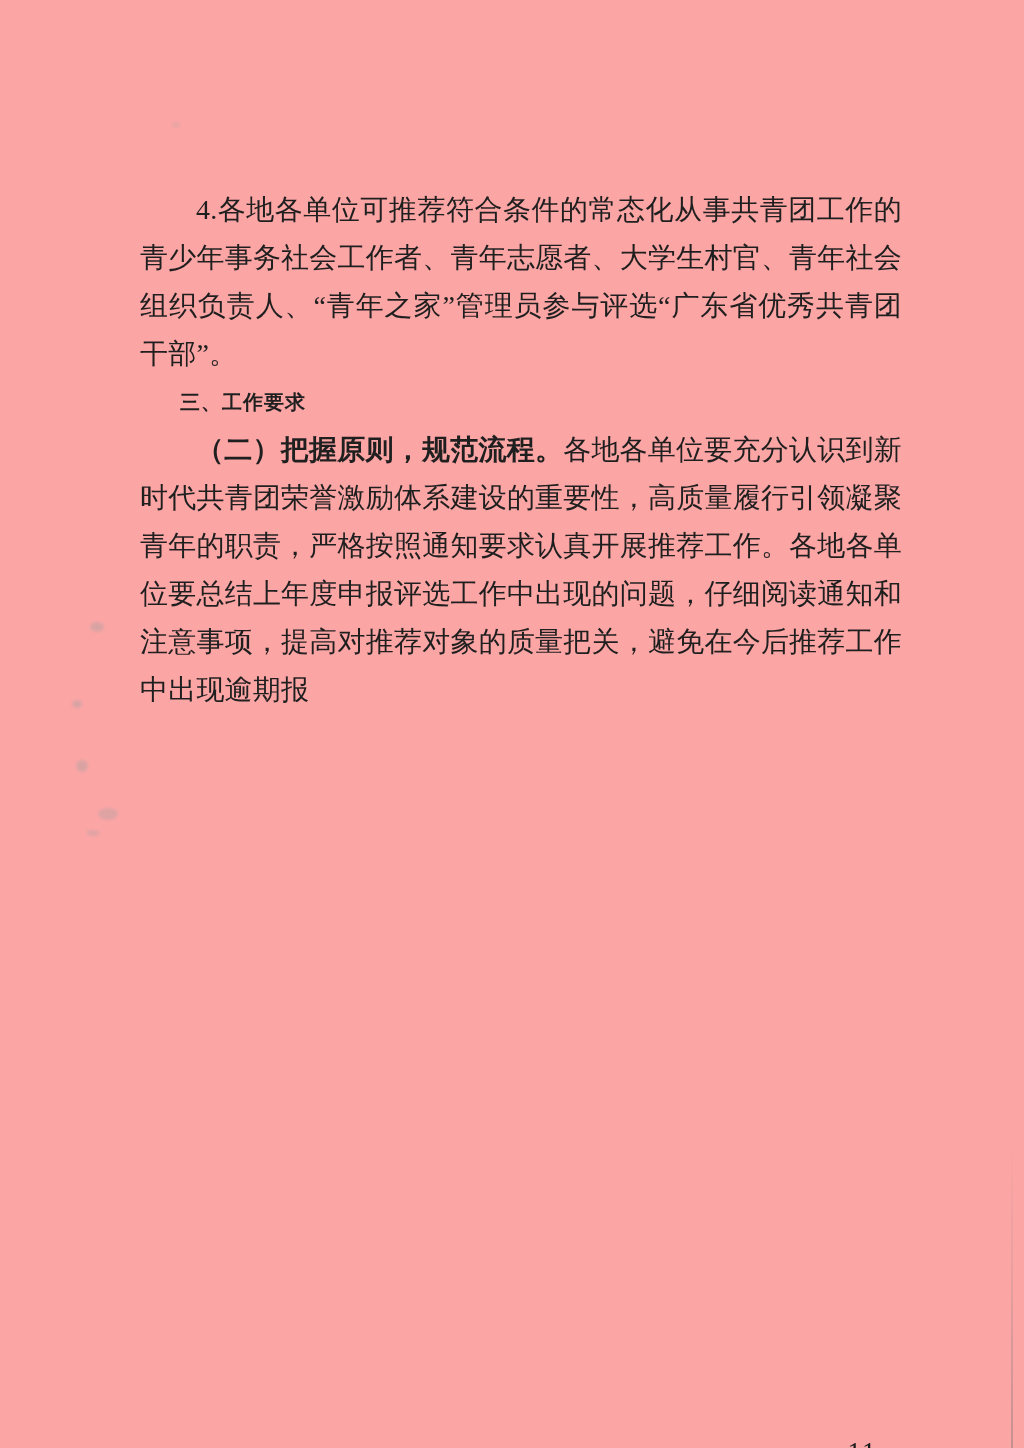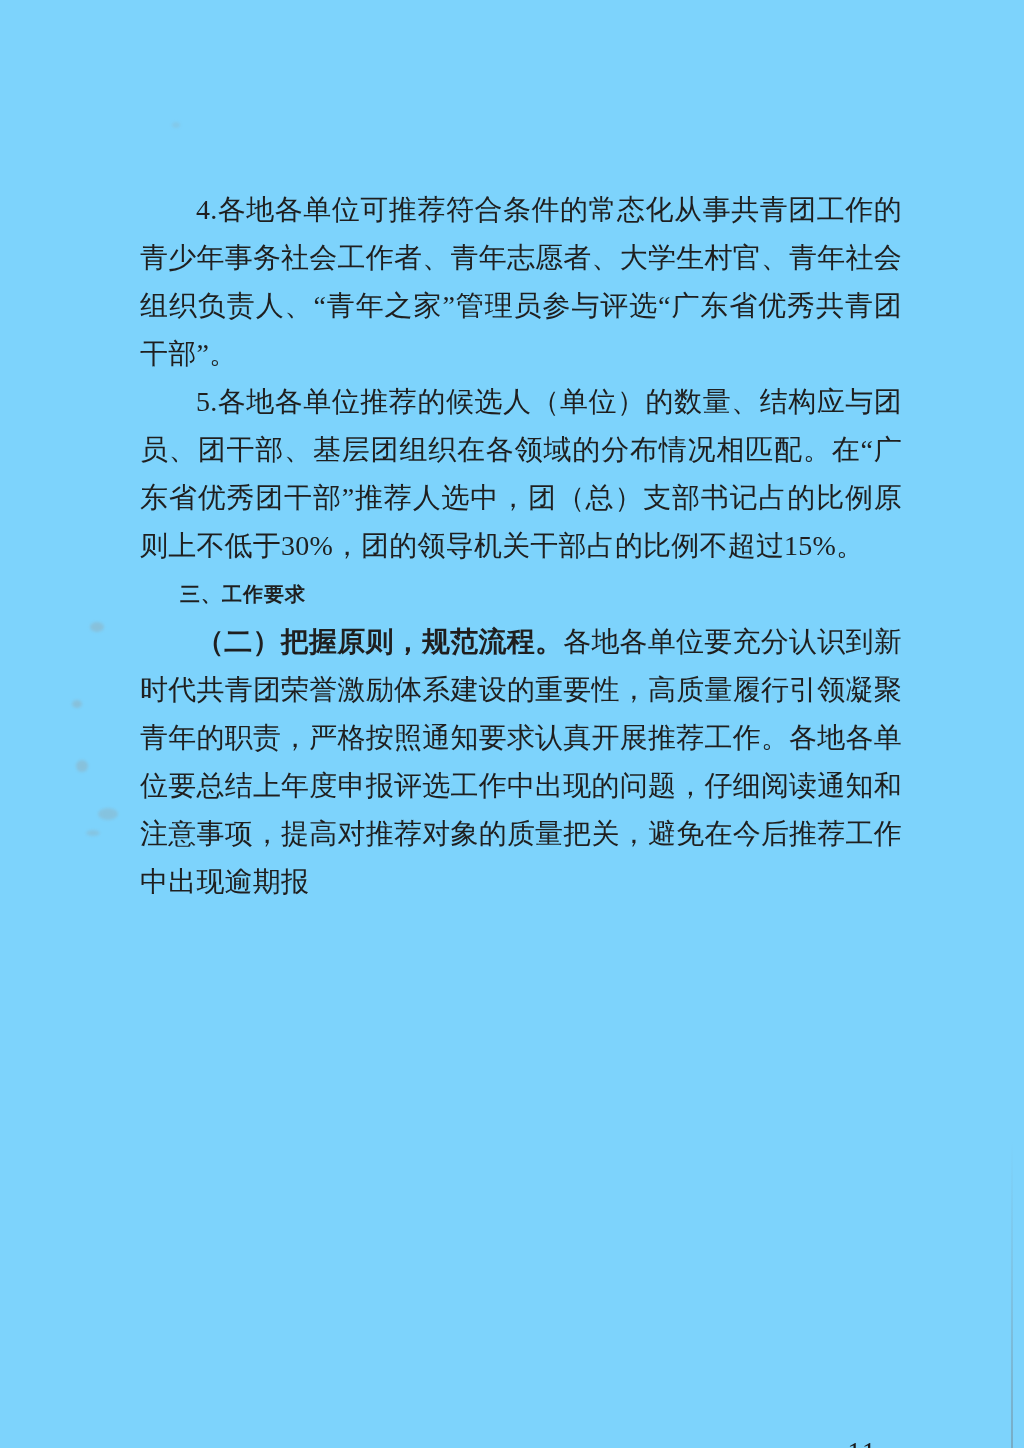--- a/index.html
+++ b/index.html
@@ -5,21 +5,21 @@
 <style>
   html, body {
     margin: 0;
     padding: 0;
     background: #ffffff;
   }
   .page {
     position: relative;
     width: 1024px;
     height: 1448px;
-    background: #7dd3fc;
+    background: #fca5a5;
     overflow: hidden;
     font-family: "Liberation Serif", "DejaVu Serif", serif;
     color: #1f1f1f;
   }
   .content {
     position: absolute;
     left: 140px;
     top: 186px;
     width: 762px;
   }
@@ -83,21 +83,20 @@
 </style>
 </head>
 <body>
 
 <div class="page">
 
   <div class="content">
 
     <p class="para"><span>4.各地各单位可推荐符合条件的常态化从事共青团工作的青少年事务社会工作者、青年志愿者、大学生村官、青年社会组织负责人、“青年之家”管理员参与评选“广东省优秀共青团干部”。</span></p>
 
-    <p class="para"><span>5.各地各单位推荐的候选人（单位）的数量、结构应与团员、团干部、基层团组织在各领域的分布情况相匹配。在“广东省优秀团干部”推荐人选中，团（总）支部书记占的比例原则上不低于30%，团的领导机关干部占的比例不超过15%。</span></p>
 
     <h3 class="heading"><span>三、工作要求</span></h3>
 
 
     <p class="para"><span class="lead">（二）把握原则，规范流程。</span><span>各地各单位要充分认识到新时代共青团荣誉激励体系建设的重要性，高质量履行引领凝聚青年的职责，严格按照通知要求认真开展推荐工作。各地各单位要总结上年度申报评选工作中出现的问题，仔细阅读通知和注意事项，提高对推荐对象的质量把关，避免在今后推荐工作中出现逾期报</span></p>
 
   </div>
 
   <div class="page-number">–11–</div>
 

